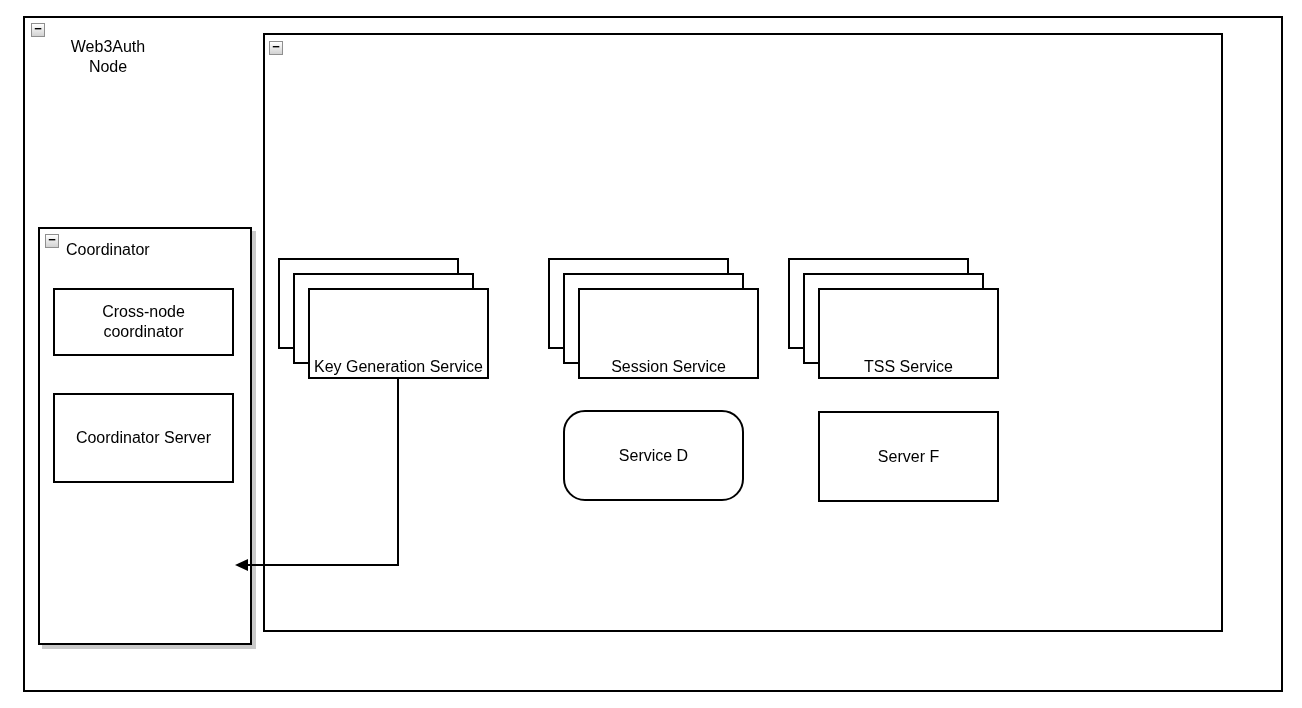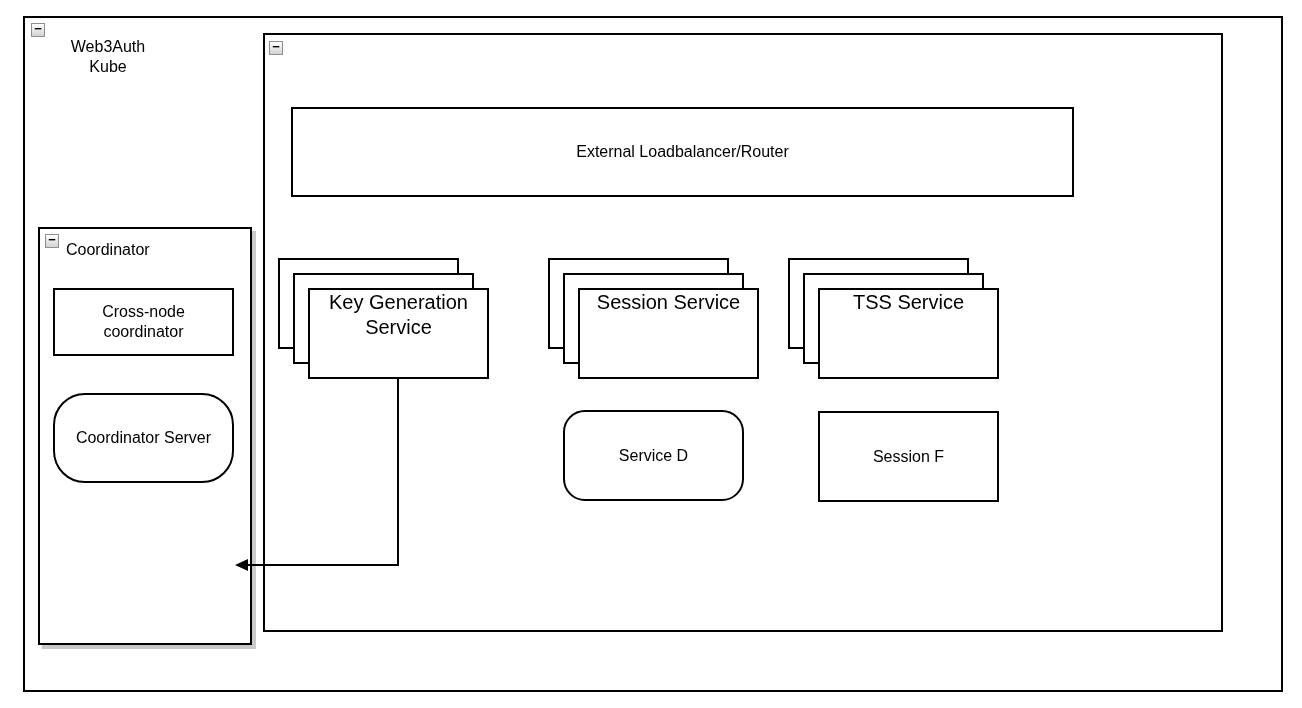--- a/index.html
+++ b/index.html
@@ -15,45 +15,42 @@
   .group-label.left{text-align:left;white-space:nowrap;}
   .collapse{position:absolute;width:14px;height:14px;box-sizing:border-box;
             border:1px solid #8f8f8f;background:linear-gradient(180deg,#ffffff 0%,#d2d2d2 100%);
             display:flex;align-items:flex-start;justify-content:center;
             font-size:13px;line-height:10px;font-weight:bold;color:#000;cursor:pointer;}
   .stack{position:absolute;width:212px;height:122px;}
   .stack .layer{position:absolute;width:181px;height:91px;background:#fff;
                 border:2px solid #000;box-sizing:border-box;}
   .stack .l-back{left:0;top:0;}
   .stack .l-mid{left:15px;top:15px;}
-  .stack .l-front{left:30px;top:30px;display:flex;align-items:flex-start;justify-content:center;
-                  text-align:center;font-size:20px;line-height:1.25;}
+  .stack .l-front{left:30px;top:30px;display:flex;align-items:flex-end;justify-content:center;
+                  text-align:center;font-size:16px;line-height:1.25;}
   .edge-seg{position:absolute;background:#000;}
   .arrowhead{position:absolute;width:0;height:0;
              border-top:6px solid transparent;border-bottom:6px solid transparent;
              border-right:13px solid #000;}
 </style>
 </head>
 <body>
 
 <div class="canvas">
 
   <div class="container" style="left:23px;top:16px;width:1260px;height:676px;">
     <div class="collapse" style="left: 6px; top: 5px;">−</div>
     <div class="group-label" style="left:18px;top:19px;width:130px;">Web3Auth
-Kube</div>
+Node</div>
 
   </div>
 
   <div class="container" style="left:263px;top:33px;width:960px;height:599px;">
     <div class="collapse" style="left:4px;top:6px;">−</div>
 
-    <div class="box" style="left:26px;top:72px;width:783px;height:90px;">
-      <span class="lbl">External Loadbalancer/Router</span>
-    </div>
 
     <div class="stack" style="left:13px;top:223px;">
       <div class="layer l-back"></div>
       <div class="layer l-mid"></div>
       <div class="layer l-front">
         <span class="lbl">Key Generation
 Service</span>
       </div>
     </div>
 
@@ -71,34 +68,34 @@
       <div class="layer l-front">
         <span class="lbl">Session Service</span>
       </div>
     </div>
 
     <div class="box" style="left:298px;top:375px;width:181px;height:91px;border-radius:22px;">
       <span class="lbl">Service D</span>
     </div>
 
     <div class="box" style="left:553px;top:376px;width:181px;height:91px;">
-      <span class="lbl">Session F</span>
+      <span class="lbl">Server F</span>
     </div>
   </div>
 
   <div class="container shadowed" style="left:38px;top:227px;width:214px;height:418px;">
     <div class="collapse" style="left:5px;top:5px;">−</div>
     <div class="group-label left" style="left:26px;top:11px;">Coordinator</div>
 
     <div class="box" style="left:13px;top:59px;width:181px;height:68px;">
       <span class="lbl">Cross-node
 coordinator</span>
     </div>
 
-    <div class="box" style="left:13px;top:164px;width:181px;height:90px;border-radius:32px;">
+    <div class="box" style="left:13px;top:164px;width:181px;height:90px;">
       <span class="lbl">Coordinator Server</span>
     </div>
 
   </div>
 
   <div>
     <div class="edge-seg" style="left:397px;top:378px;width:2px;height:188px;"></div>
     <div class="edge-seg" style="left:246px;top:564px;width:153px;height:2px;"></div>
     <div class="arrowhead" style="left:235px;top:559px;"></div>
   </div>

